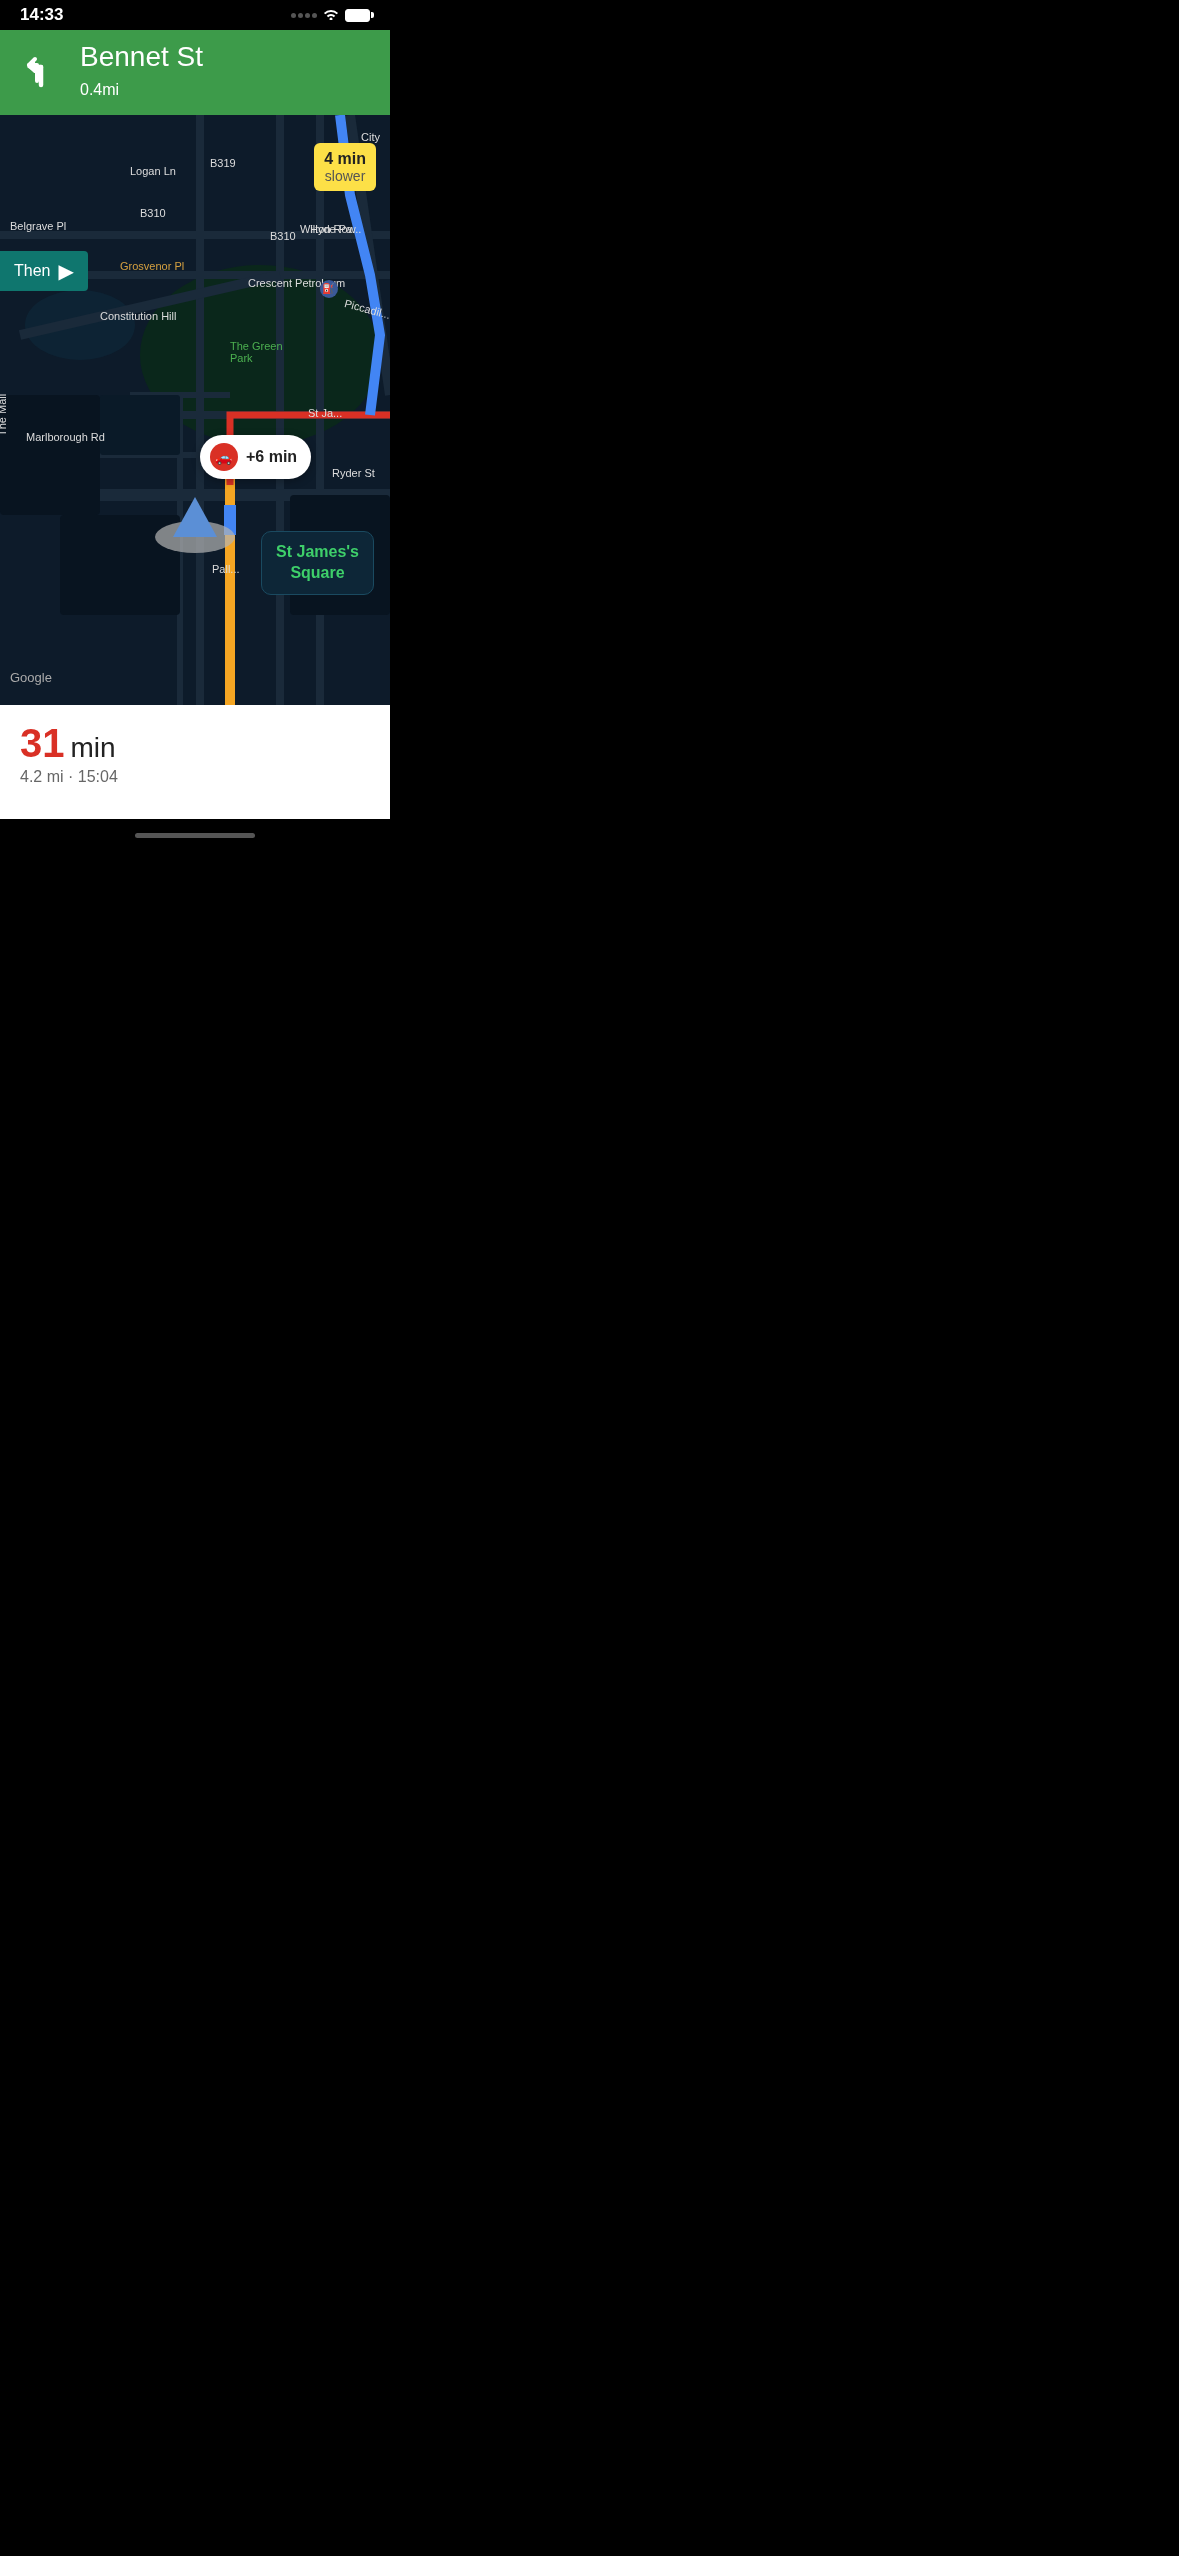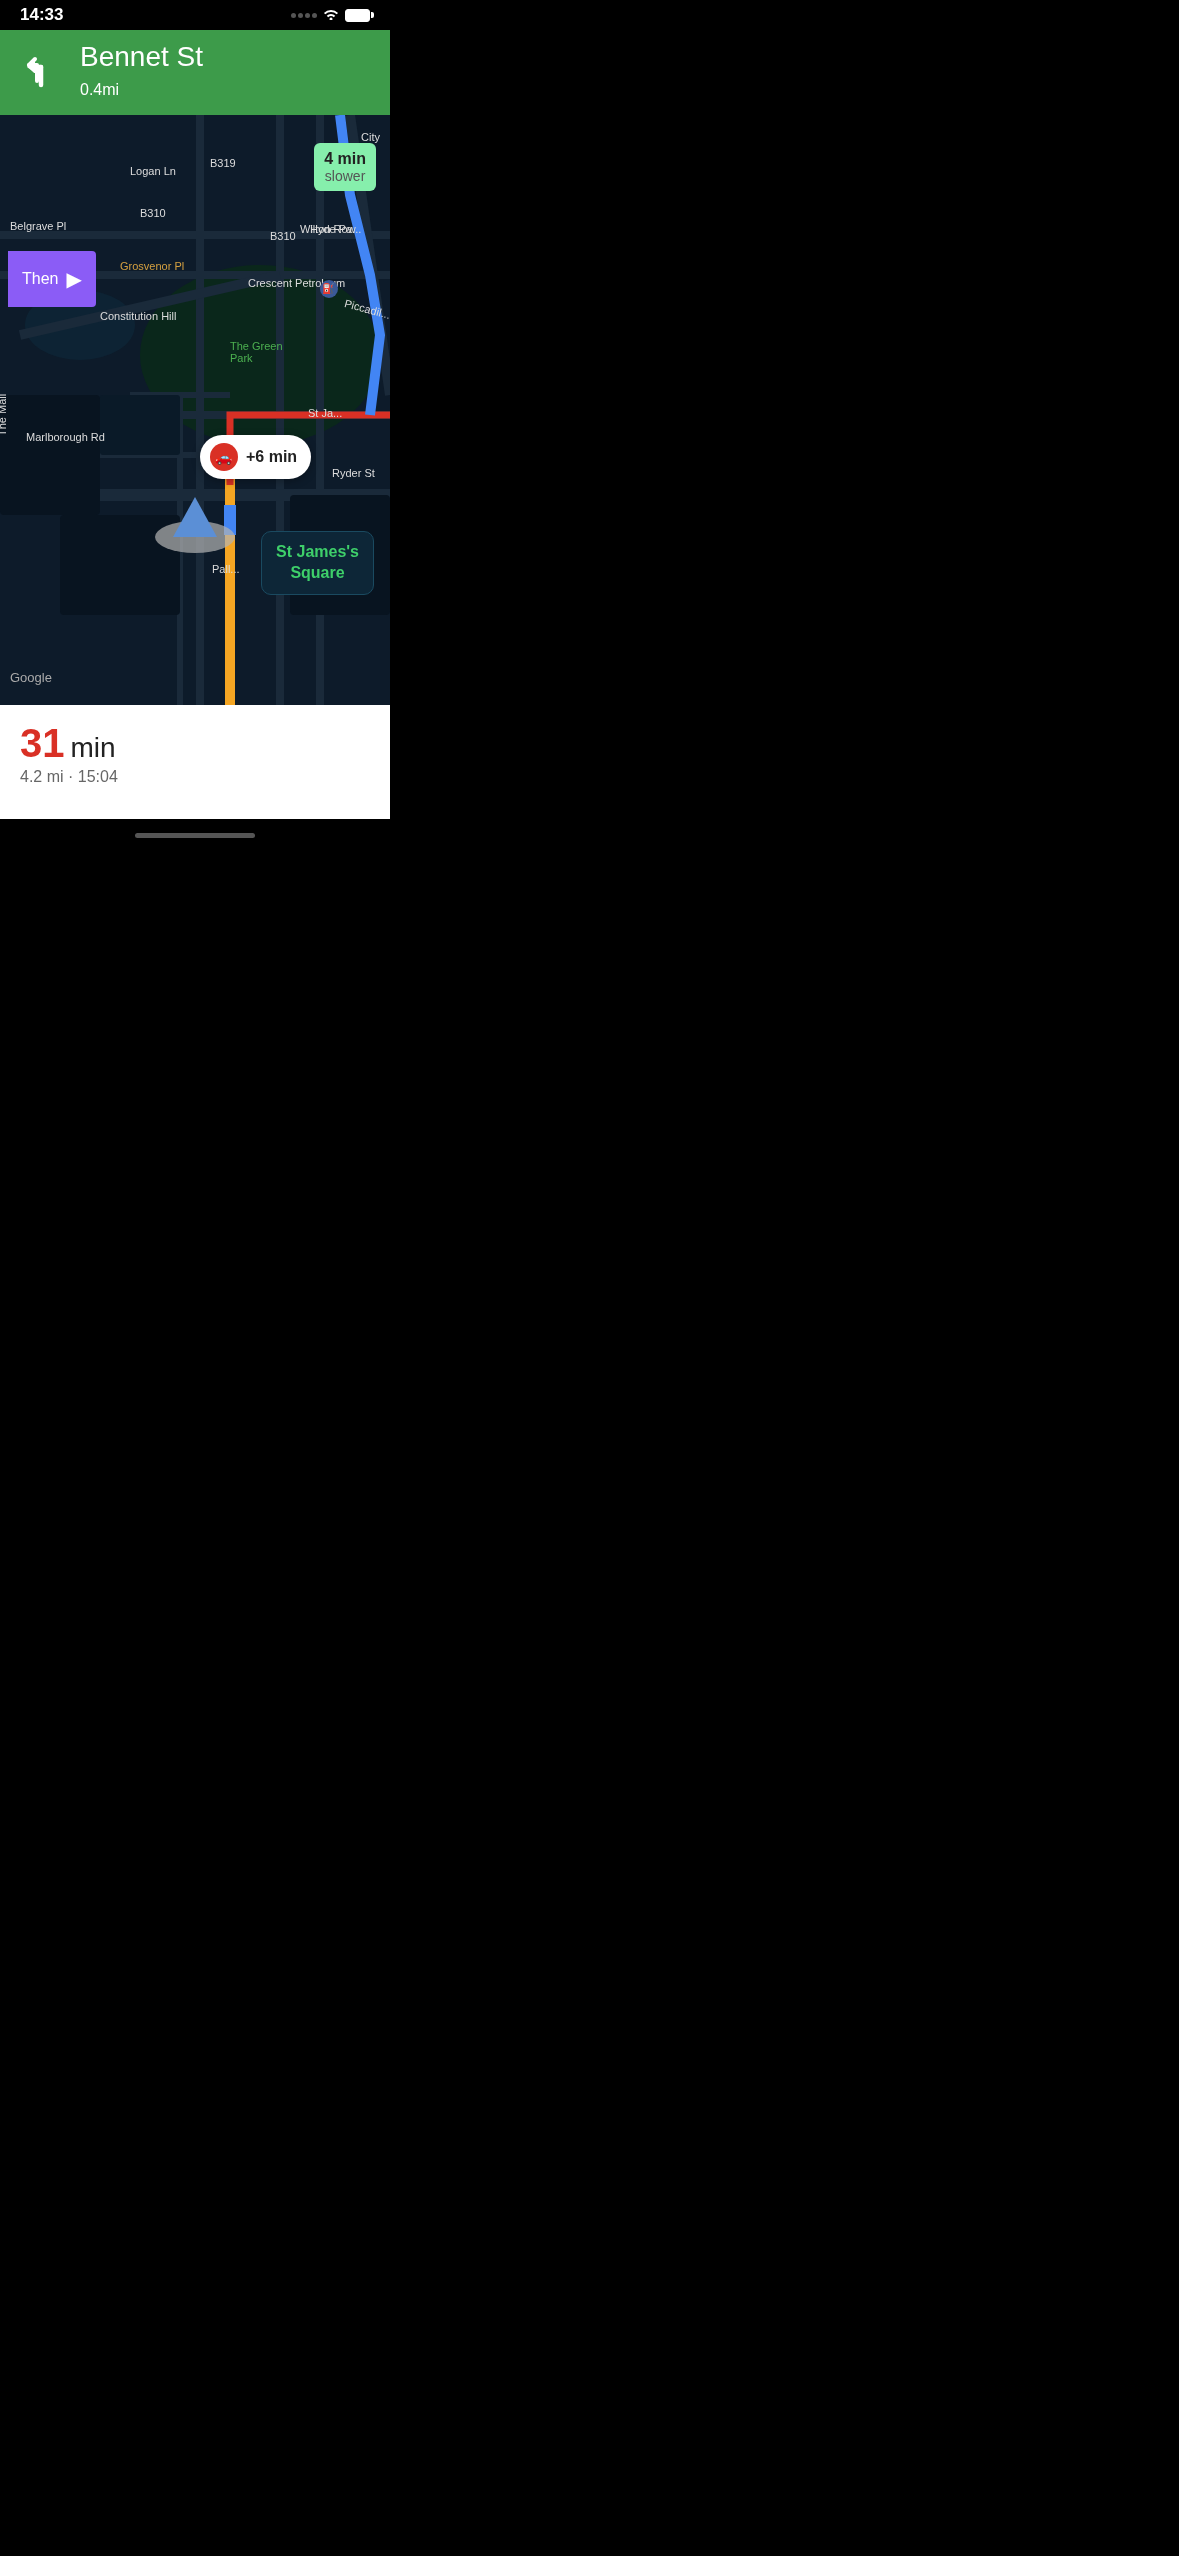--- a/index.html
+++ b/index.html
@@ -107,23 +107,23 @@
       margin-top: 2px;
     }
     .nav-distance span {
       font-size: 16px;
     }
 
     
     .then-box {
       position: absolute;
       top: 136px;
-      left: 8px;
-      background: #8b5cf6;
-      padding: 16px 14px;
+      left: 0;
+      background: #0f766e;
+      padding: 8px 14px;
       display: flex;
       align-items: center;
       gap: 8px;
       z-index: 50;
       border-radius: 0 4px 4px 0;
     }
     .then-label {
       color: #fff;
       font-size: 16px;
       font-weight: 500;
@@ -149,21 +149,21 @@
       left: 0;
       width: 100%;
       height: 100%;
     }
 
     
     .slower-badge {
       position: absolute;
       top: 28px;
       right: 14px;
-      background: #86efac;
+      background: #fde047;
       border-radius: 6px;
       padding: 6px 10px;
       text-align: center;
       z-index: 50;
     }
     .slower-time {
       font-size: 16px;
       font-weight: 600;
       color: #222;
       line-height: 1.2;

